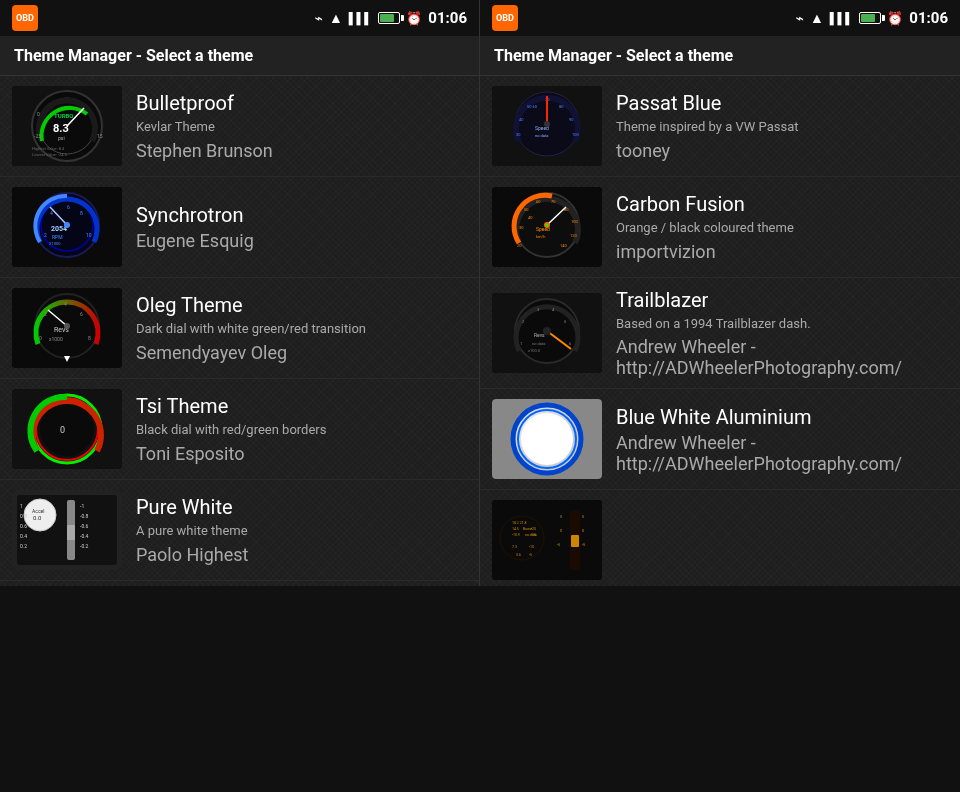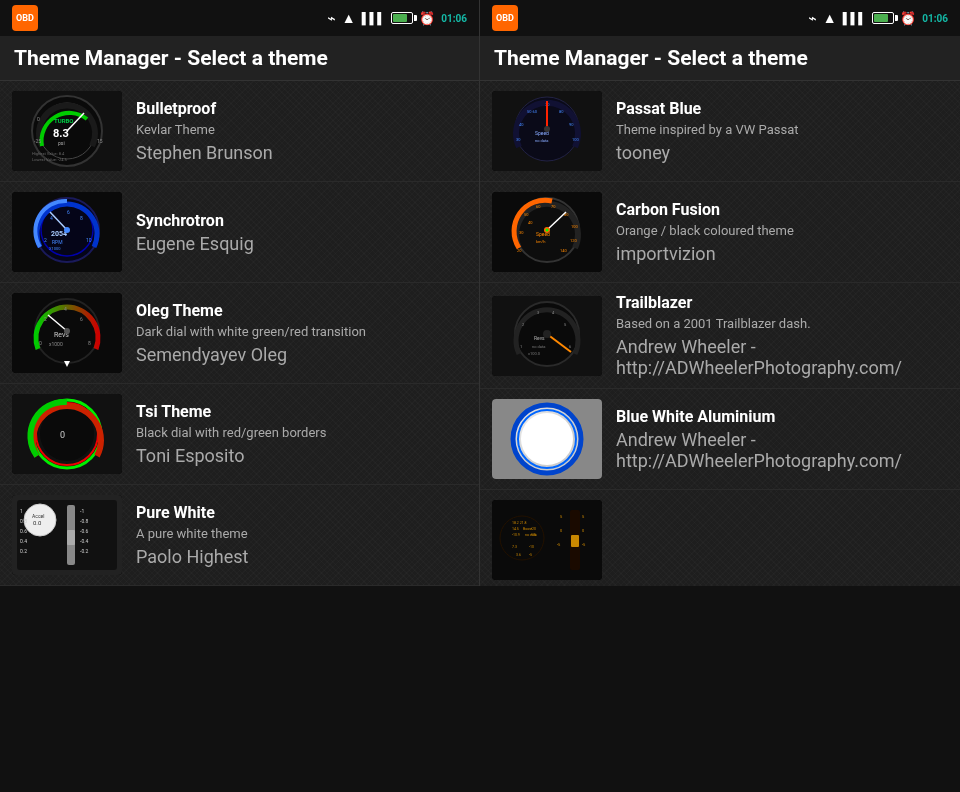--- a/index.html
+++ b/index.html
@@ -52,36 +52,36 @@
 
     .status-right {
       display: flex;
       align-items: center;
       gap: 6px;
       color: white;
       font-size: 13px;
     }
 
     .time-display {
-      font-size: 10px;
+      font-size: 15px;
       font-weight: bold;
-      color: #14b8a6;
+      color: #ffffff;
       text-align: center;
     }
 
     .title-bar {
       background: #222;
       padding: 10px 14px;
       flex-shrink: 0;
       border-bottom: 1px solid #333;
     }
 
     .title-bar h1 {
       color: white;
-      font-size: 21px;
+      font-size: 16px;
       font-weight: bold;
     }
 
     .theme-list {
       flex: 1;
       overflow-y: auto;
       background: radial-gradient(ellipse at center, #2a2a2a 0%, #1a1a1a 100%);
     }
 
     .theme-item {
@@ -103,22 +103,22 @@
       background: #000;
     }
 
     .theme-info {
       flex: 1;
       padding-left: 14px;
     }
 
     .theme-name {
       color: white;
-      font-size: 16px;
-      font-weight: bold;
+      font-size: 20px;
+      font-weight: normal;
       margin-bottom: 3px;
     }
 
     .theme-desc {
       color: #aaa;
       font-size: 13px;
       line-height: 1.4;
       margin-bottom: 3px;
     }
 
@@ -458,21 +458,21 @@
           <text x="42" y="44" fill="#aaa" font-size="5">Revs</text>
           <text x="40" y="52" fill="#777" font-size="4">no data</text>
           <text x="36" y="59" fill="#777" font-size="4">x100.0</text>
 
           <line x1="55" y1="38" x2="79" y2="56" stroke="#ff8800" stroke-width="2"></line>
           <circle cx="55" cy="38" r="4" fill="#222"></circle>
         </svg>
       </div>
       <div class="theme-info">
         <div class="theme-name">Trailblazer</div>
-        <div class="theme-desc">Based on a 2001 Trailblazer dash.</div>
+        <div class="theme-desc">Based on a 1994 Trailblazer dash.</div>
         <div class="theme-author">Andrew Wheeler - http://ADWheelerPhotography.com/</div>
       </div>
     </div>
 
     <div class="theme-item">
       <div class="theme-thumb">
         <svg class="svg-thumb" viewBox="0 0 110 80" xmlns="http://www.w3.org/2000/svg">
           <rect width="110" height="80" fill="#888"></rect>
           <defs>
             <radialGradient id="aluminium" cx="40%" cy="40%">

